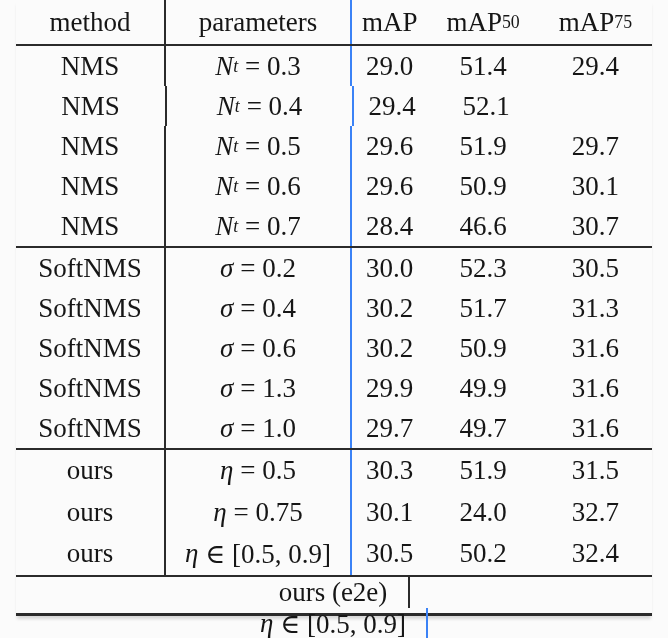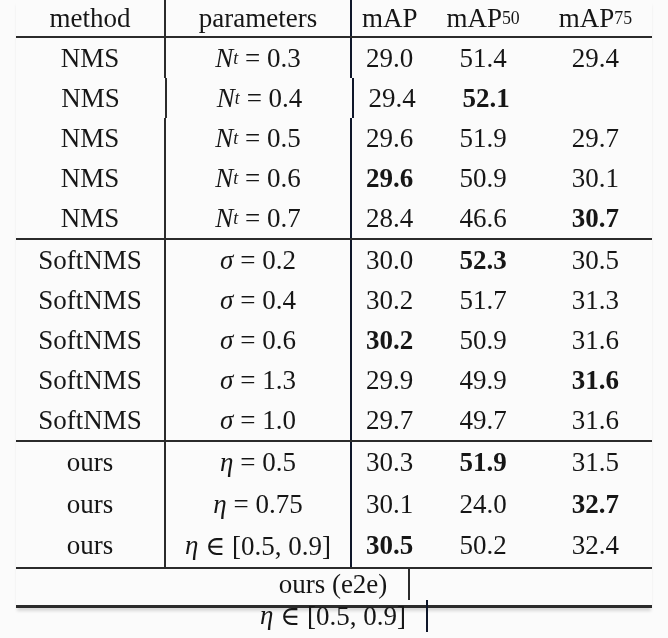--- a/index.html
+++ b/index.html
@@ -18,53 +18,53 @@
     margin: 0 16px;
     border-bottom: 3px solid #2b2b2b;
     box-shadow: 0 4px 3px -1px rgba(0,0,0,0.14);
   }
   .row {
     display: flex;
     align-items: center;
     height: 40px;
   }
   .header-row {
-    height: 36px;
+    height: 44px;
   }
   .cell {
     display: flex;
     align-items: center;
     justify-content: center;
     height: 100%;
     font-size: 27px;
     white-space: nowrap;
   }
   .c-method { width: 149px; border-right: 2px solid #2b2b2b; }
-  .c-param  { width: 185px; border-right: 2px solid #0f172a; }
+  .c-param  { width: 185px; border-right: 2px solid #3b82f6; }
   .c-map    { width: 76px;  }
   .c-map50  { width: 112px; }
   .c-map75  { width: 114px; }
   .group {
     border-top: 2px solid #2b2b2b;
   }
   .group-2 .row { height: 41.5px; }
   .group-3 .row { height: 36px; flex-direction: column; }
   sub.hsub, sub.psub {
     font-size: 0.66em;
     line-height: 0;
     vertical-align: -0.28em;
   }
   .pvar, sub.psub {
     font-style: italic;
   }
   .prest {
     margin-left: 0.26em;
   }
   .prest:empty, sub.psub:empty { display: none; }
-  .bold { font-weight: 700; }
+  .bold { font-weight: 400; }
 </style>
 </head>
 <body>
 
 <div class="table-wrap">
   <div class="row header-row">
     <div class="cell c-method">
       <span>method</span>
     </div>
     <div class="cell c-param">

